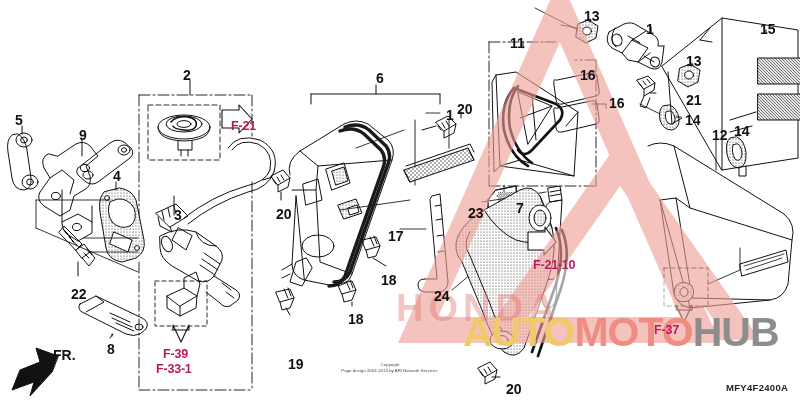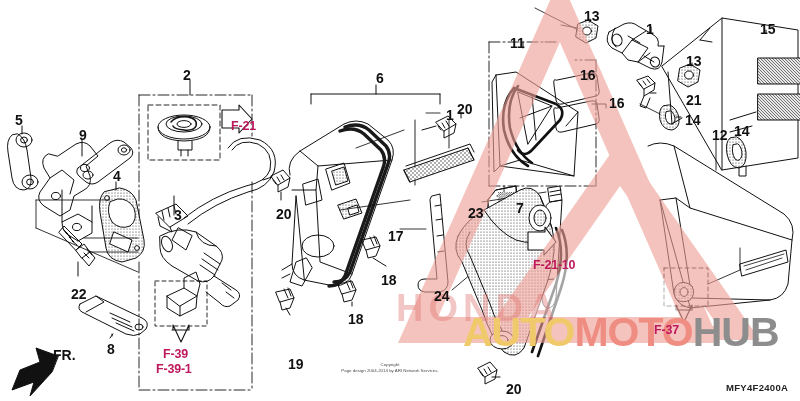--- a/index.html
+++ b/index.html
@@ -483,21 +483,21 @@
       <div class="cal" style="left: 506px; top: 382px;">20</div>
       <div class="cal" style="left: 660px; top: 93px; margin-left: 26px;">21</div>
       <div class="cal" style="left: 71px; top: 287px;">22</div>
       <div class="cal" style="left: 468px; top: 206px;">23</div>
       <div class="cal" style="left: 434px; top: 289px;">24</div>
     </div>
 
   <div id="refs">
       <div class="ref" style="left: 231px; top: 119px;">F-21</div>
       <div class="ref" style="left: 163px; top: 347px;">F-39</div>
-      <div class="ref" style="left: 156px; top: 362px;">F-39-1</div>
+      <div class="ref" style="left: 156px; top: 362px;">F-33-1</div>
       <div class="ref" style="left: 533px; top: 258px;">F-21-10</div>
       <div class="ref" style="left: 654px; top: 323px;">F-37</div>
     </div>
 
   <div class="fr" style="left:53px;top:347px;">FR.</div>
 
   <div class="cp" style="left:300px;top:362px;width:180px;">
     <div>Copyright</div>
     <div>Page design 2004-2014 by ARI Network Services.</div>
   </div>

